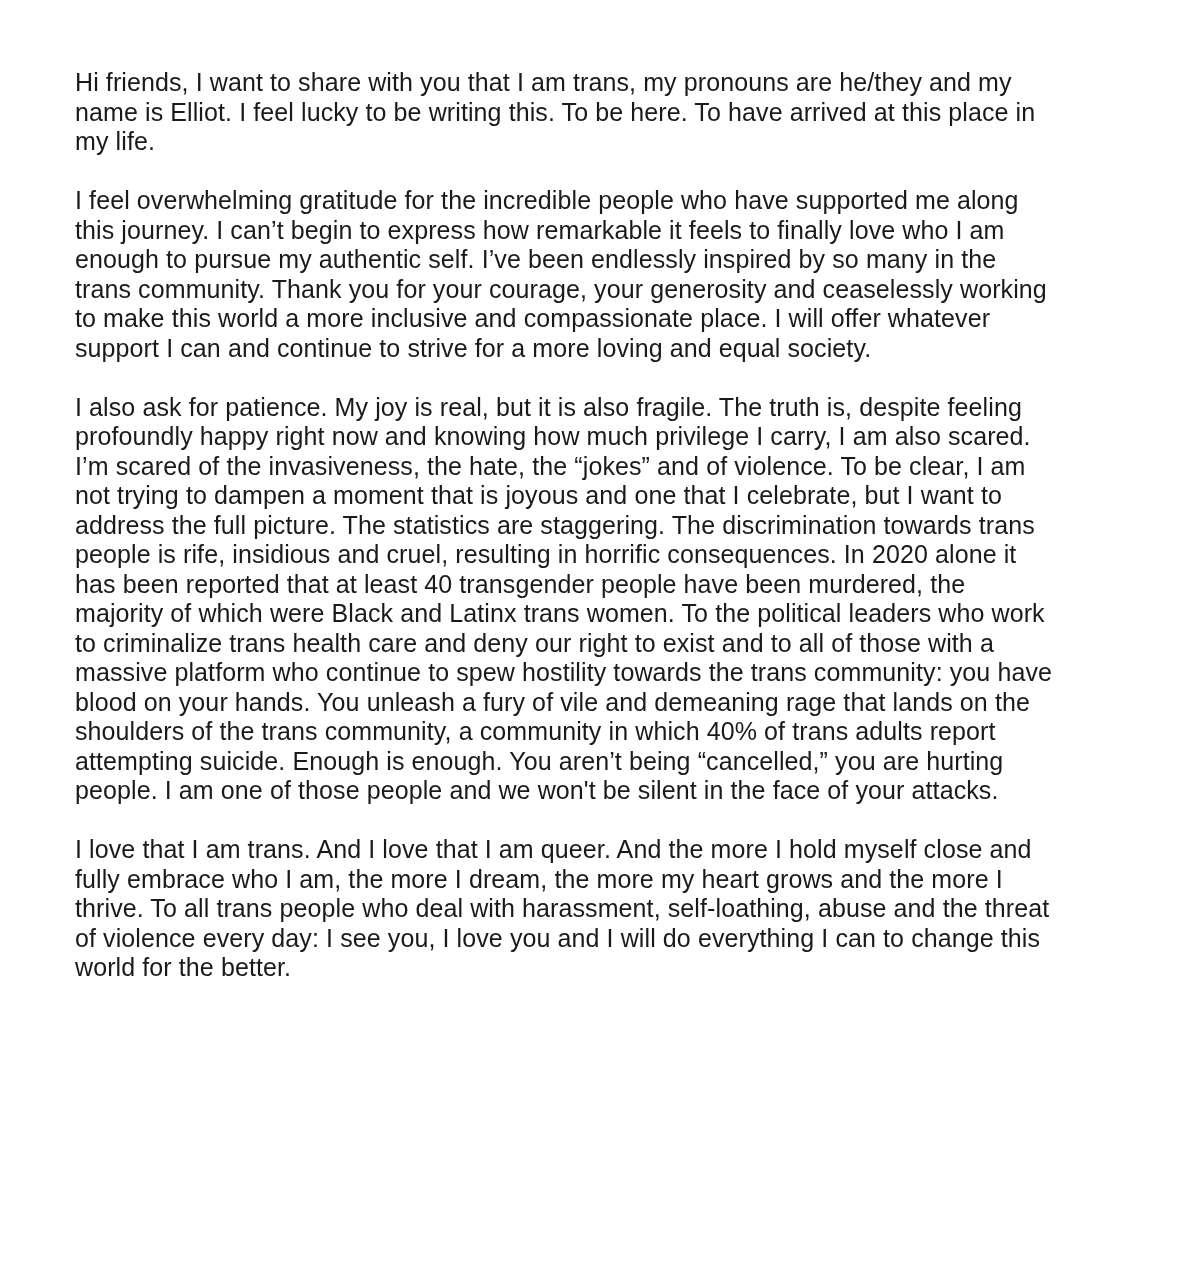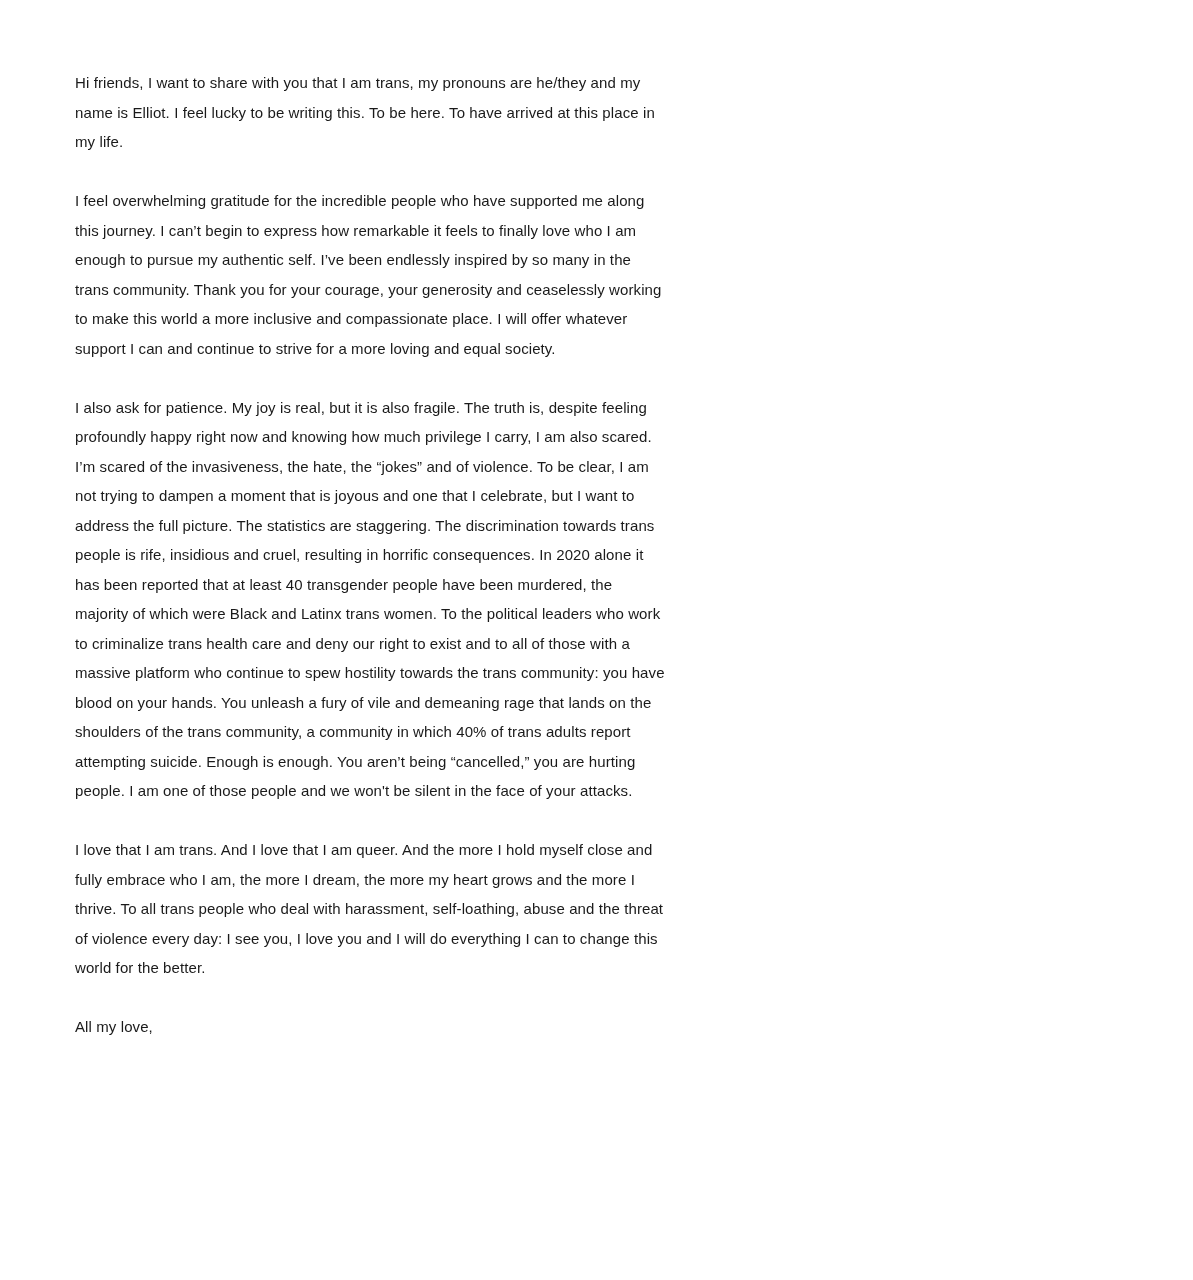--- a/index.html
+++ b/index.html
@@ -14,21 +14,21 @@
   }
   .letter-page {
     box-sizing: border-box;
     width: 1193px;
     height: 1280px;
     padding: 68px 40px 0 75px;
     background: #ffffff;
   }
   .letter-body {
     font-family: "Liberation Sans", "DejaVu Sans", sans-serif;
-    font-size: 15px;
+    font-size: 25px;
     line-height: 29.5px;
     color: #1a1a1a;
     font-weight: 400;
     letter-spacing: 0.1px;
   }
   .letter-body p {
     margin: 0 0 29.5px 0;
     white-space: pre-line; 
   }
 </style>
@@ -58,15 +58,14 @@
 massive platform who continue to spew hostility towards the trans community: you have
 blood on your hands. You unleash a fury of vile and demeaning rage that lands on the
 shoulders of the trans community, a community in which 40% of trans adults report
 attempting suicide. Enough is enough. You aren’t being “cancelled,” you are hurting
 people. I am one of those people and we won't be silent in the face of your attacks.</p>
     <p>I love that I am trans. And I love that I am queer. And the more I hold myself close and
 fully embrace who I am, the more I dream, the more my heart grows and the more I
 thrive. To all trans people who deal with harassment, self-loathing, abuse and the threat
 of violence every day: I see you, I love you and I will do everything I can to change this
 world for the better.</p>
-    <p>All my love,</p>
   </div>
 </div>
 
 </body></html>

